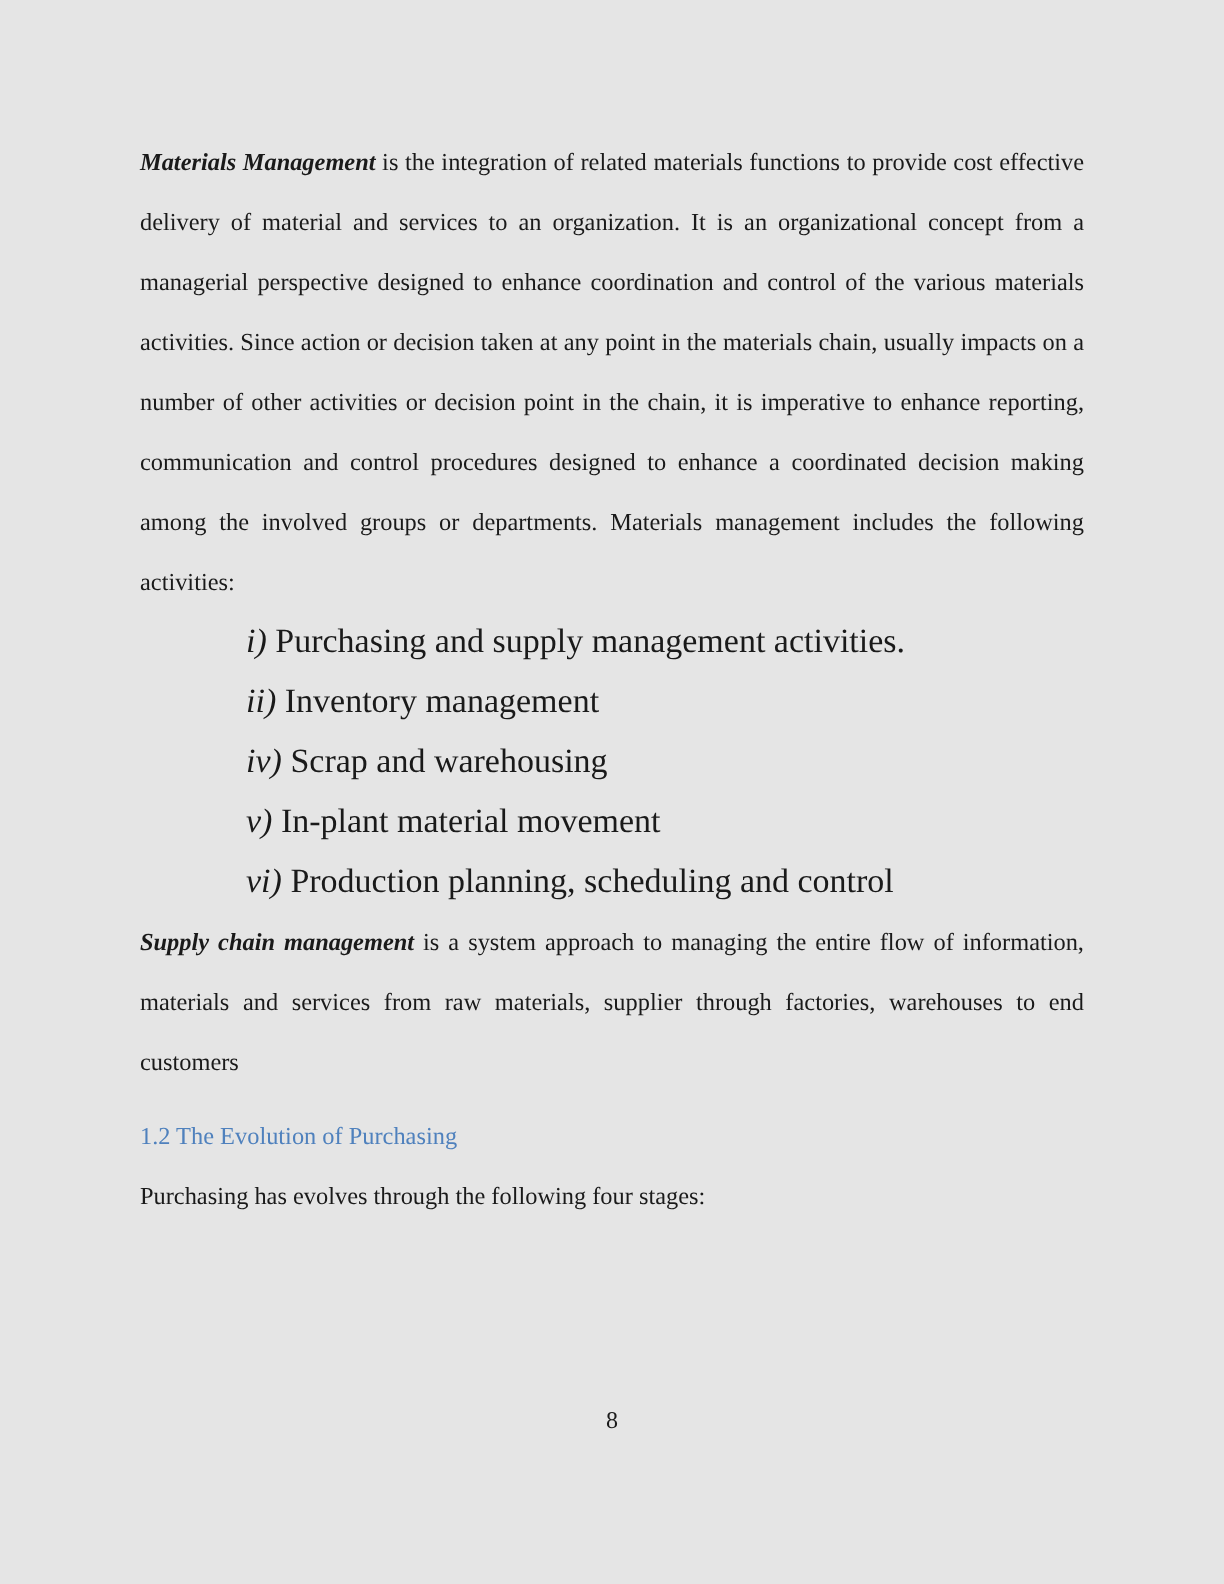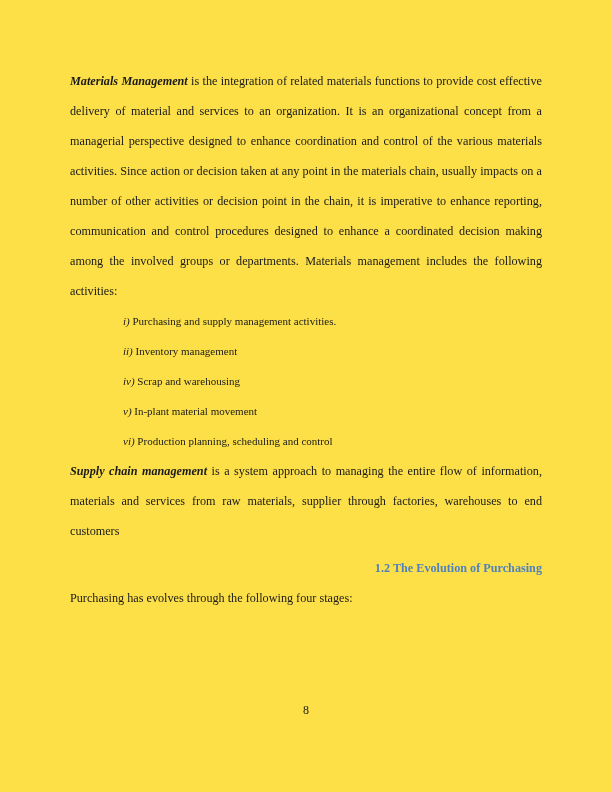--- a/index.html
+++ b/index.html
@@ -4,21 +4,21 @@
 <style>
   html, body {
     margin: 0;
     padding: 0;
     background: #ffffff;
   }
   .page {
     position: relative;
     width: 612px;
     height: 792px;
-    background: #fde047;
+    background: #e5e5e5;
     font-family: "Liberation Serif", "DejaVu Serif", serif;
     color: #000000;
     overflow: hidden;
   }
   .content {
     position: absolute;
     left: 70px;
     top: 66px;
     width: 472px;
   }
@@ -32,37 +32,36 @@
   .para .lead {
     font-weight: bold;
     font-style: italic;
   }
   .list {
     margin: 0;
     padding: 0;
     list-style: none;
   }
   .list-item {
-    font-size: 11px;
+    font-size: 17px;
     line-height: 30px;
     margin-left: 53px;
     text-align: left;
     color: #1a1a1a;
     white-space: nowrap;
   }
   .list-item .num {
     font-style: italic;
   }
   .heading2 {
     font-size: 12.2px;
     line-height: 30px;
-    font-weight: bold;
+    font-weight: normal;
     color: #4f81bd;
     margin: 0;
-    text-align: right;
   }
   .spacer-heading { height: 7px; }
   .pagenum {
     position: absolute;
     left: 0;
     top: 703px;
     width: 612px;
     text-align: center;
     font-family: "Liberation Serif", "DejaVu Serif", serif;
     font-size: 12px;

